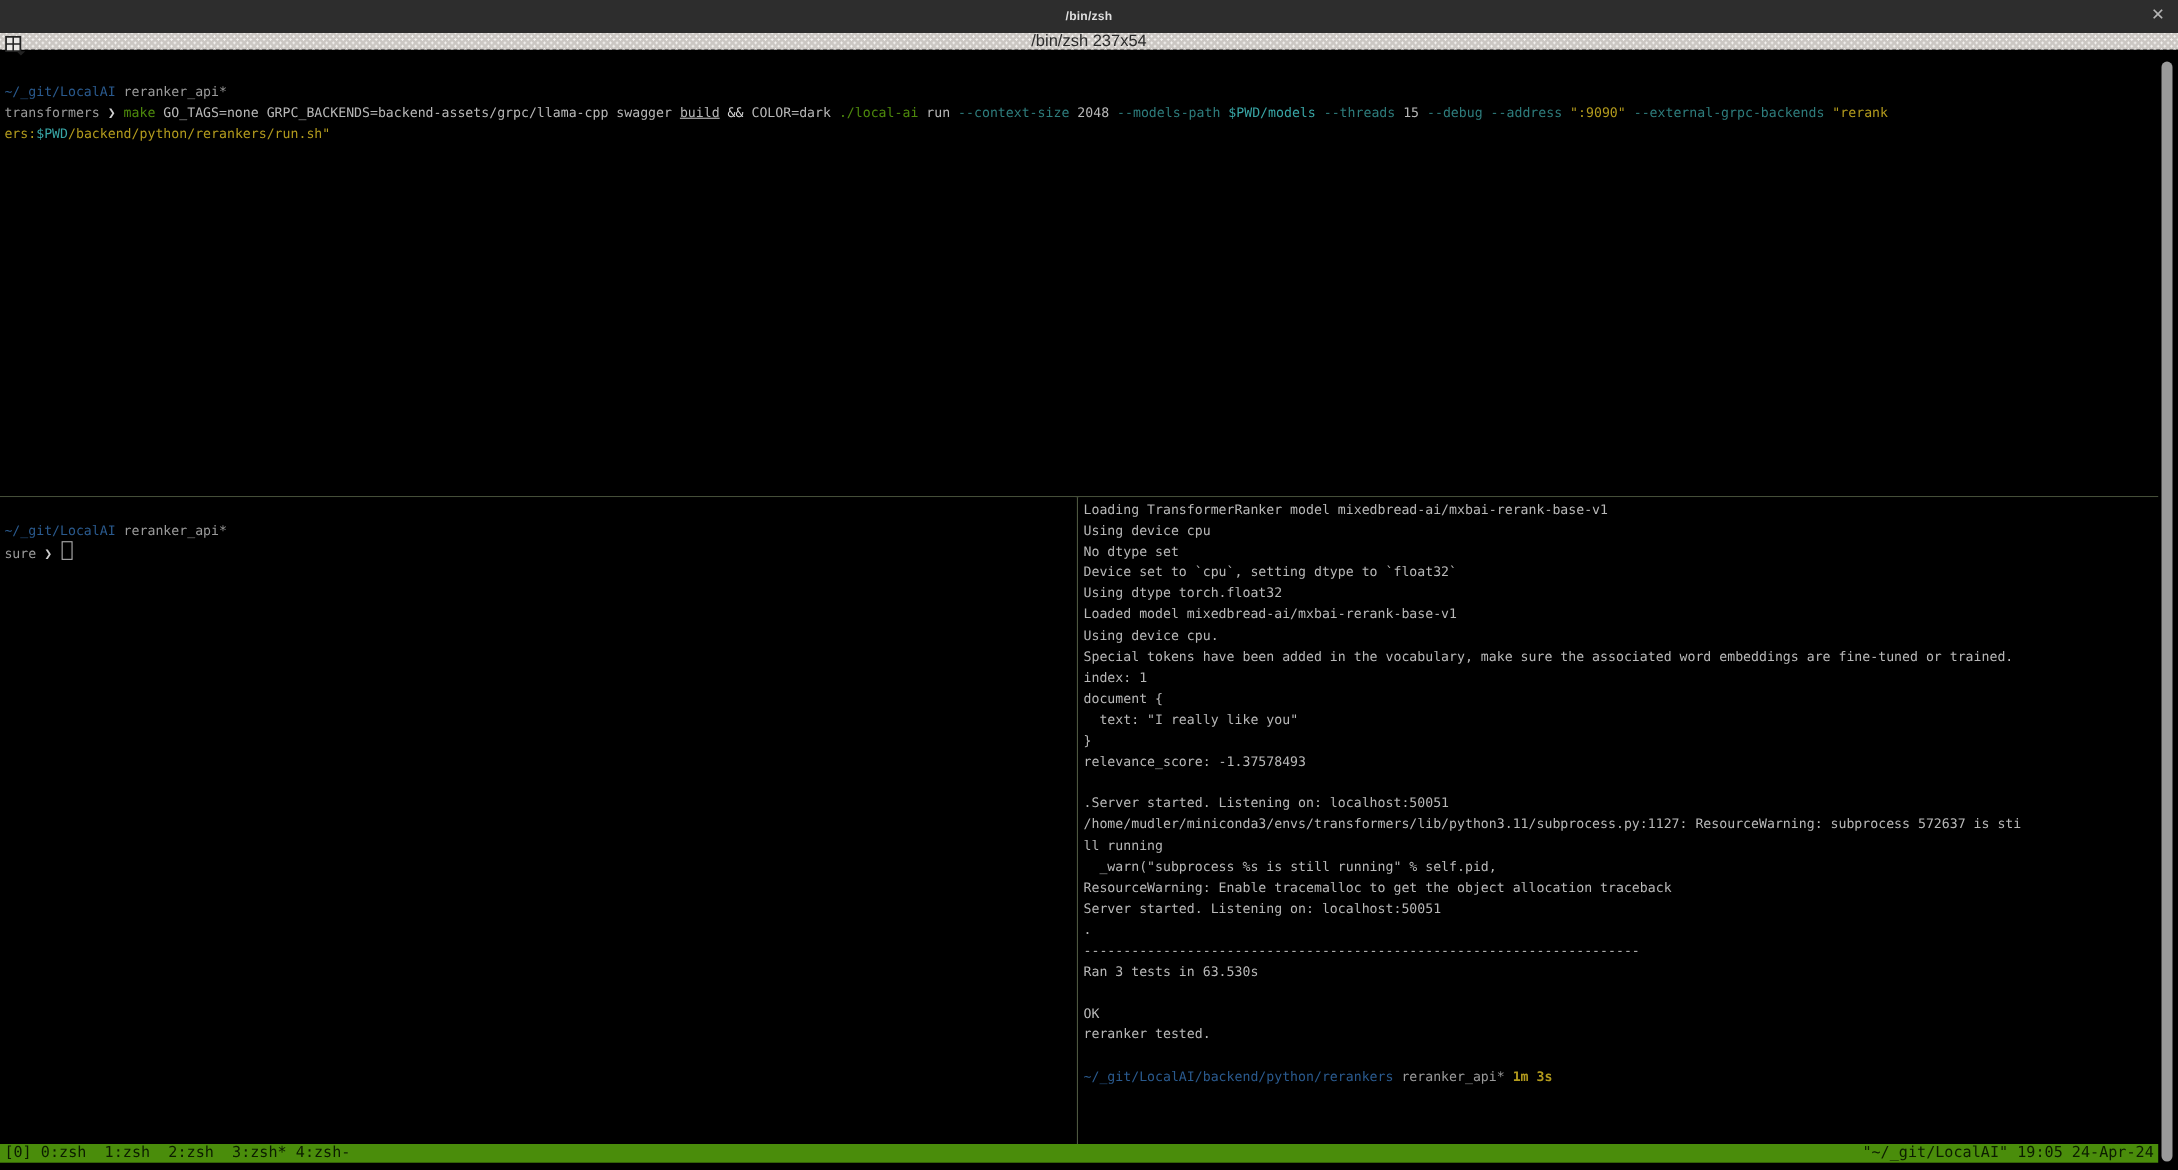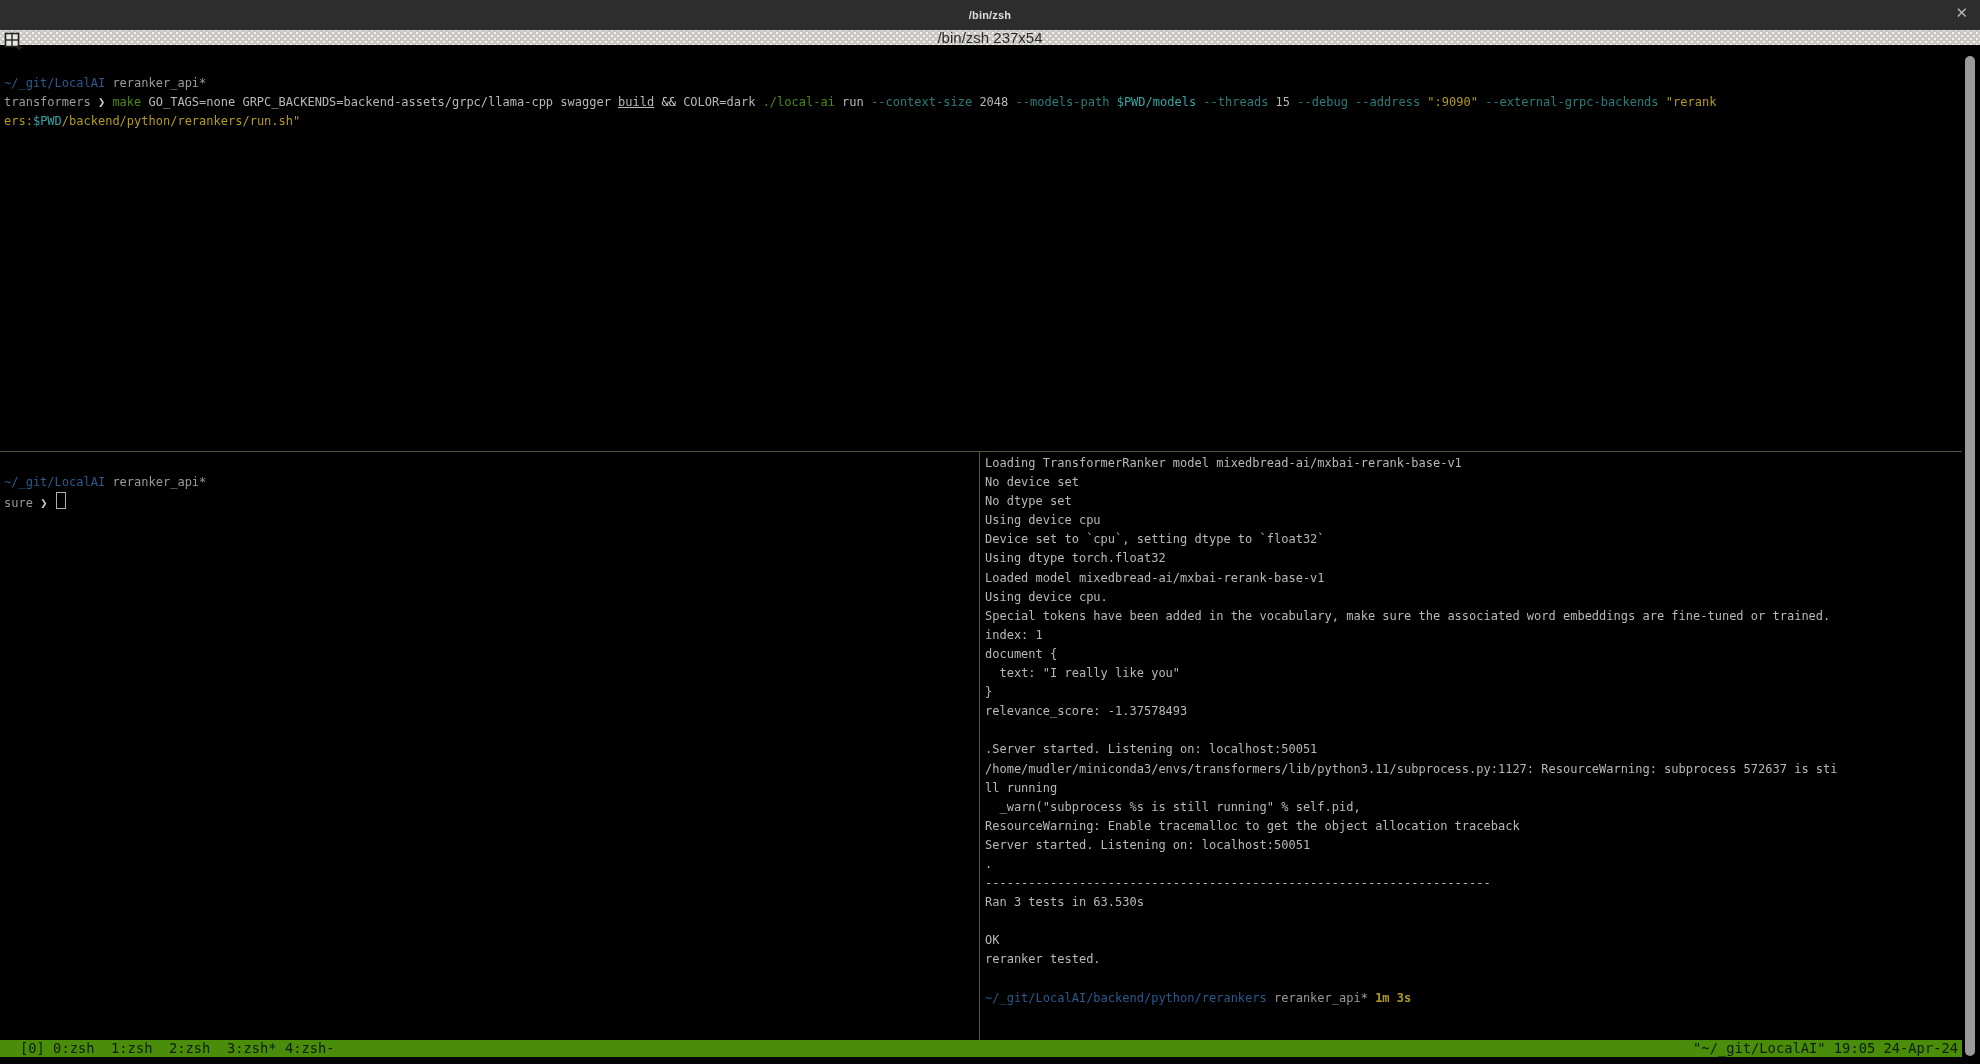--- a/index.html
+++ b/index.html
@@ -39,21 +39,21 @@
   .c-cyan{color:var(--cyan);}
   .c-yellow{color:var(--yellow);}
   .c-bright{color:var(--bright);}
   .chev{color:#cfcfcf;font-weight:bold;}
   .u{text-decoration:underline;}
   .b{font-weight:bold;}
   .cursor{display:inline-block;width:8.3px;height:15px;border:1px solid #b0b0b0;
           vertical-align:-2px;margin-left:1px;}
   .statusbar{position:absolute;top:1040px;left:0;width:1980px;height:17px;background:var(--status_green);
              color:var(--status_text);font-size:13.75px;line-height:17px;white-space:pre;}
-  .statusbar .sleft{position:absolute;left:20px;top:0;}
+  .statusbar .sleft{position:absolute;left:4px;top:0;}
   .statusbar .sright{position:absolute;right:22px;top:0;}
   .scrollbar{position:absolute;top:53px;left:1962px;width:18px;height:1011px;background:#000;}
   .scrollbar .thumb{position:absolute;top:3px;left:3px;width:10px;height:1000px;
              background:var(--scrollbar_thumb);border-radius:5px;}
 </style>
 </head>
 <body>
 
 <div class="titlebar">
   <span class="title">/bin/zsh</span>
@@ -84,23 +84,22 @@
 
 <div class="pane pane-left term">
   <div class="line"></div>
   <div class="line"><span class="c-path">~/_git/LocalAI</span><span class="c-dim"> reranker_api*</span></div>
   <div class="line"><span class="c-dim">sure </span><span class="chev">❯ </span><span class="cursor"></span></div>
 </div>
 
 <div class="pane pane-right term">
   <div>
       <div class="line">Loading TransformerRanker model mixedbread-ai/mxbai-rerank-base-v1</div>
-      <div class="line">No device set</div>
+      <div class="line">Using device cpu</div>
       <div class="line">No dtype set</div>
-      <div class="line">Using device cpu</div>
       <div class="line">Device set to `cpu`, setting dtype to `float32`</div>
       <div class="line">Using dtype torch.float32</div>
       <div class="line">Loaded model mixedbread-ai/mxbai-rerank-base-v1</div>
       <div class="line">Using device cpu.</div>
       <div class="line">Special tokens have been added in the vocabulary, make sure the associated word embeddings are fine-tuned or trained.</div>
       <div class="line">index: 1</div>
       <div class="line">document {</div>
       <div class="line">  text: "I really like you"</div>
       <div class="line">}</div>
       <div class="line">relevance_score: -1.37578493</div>

